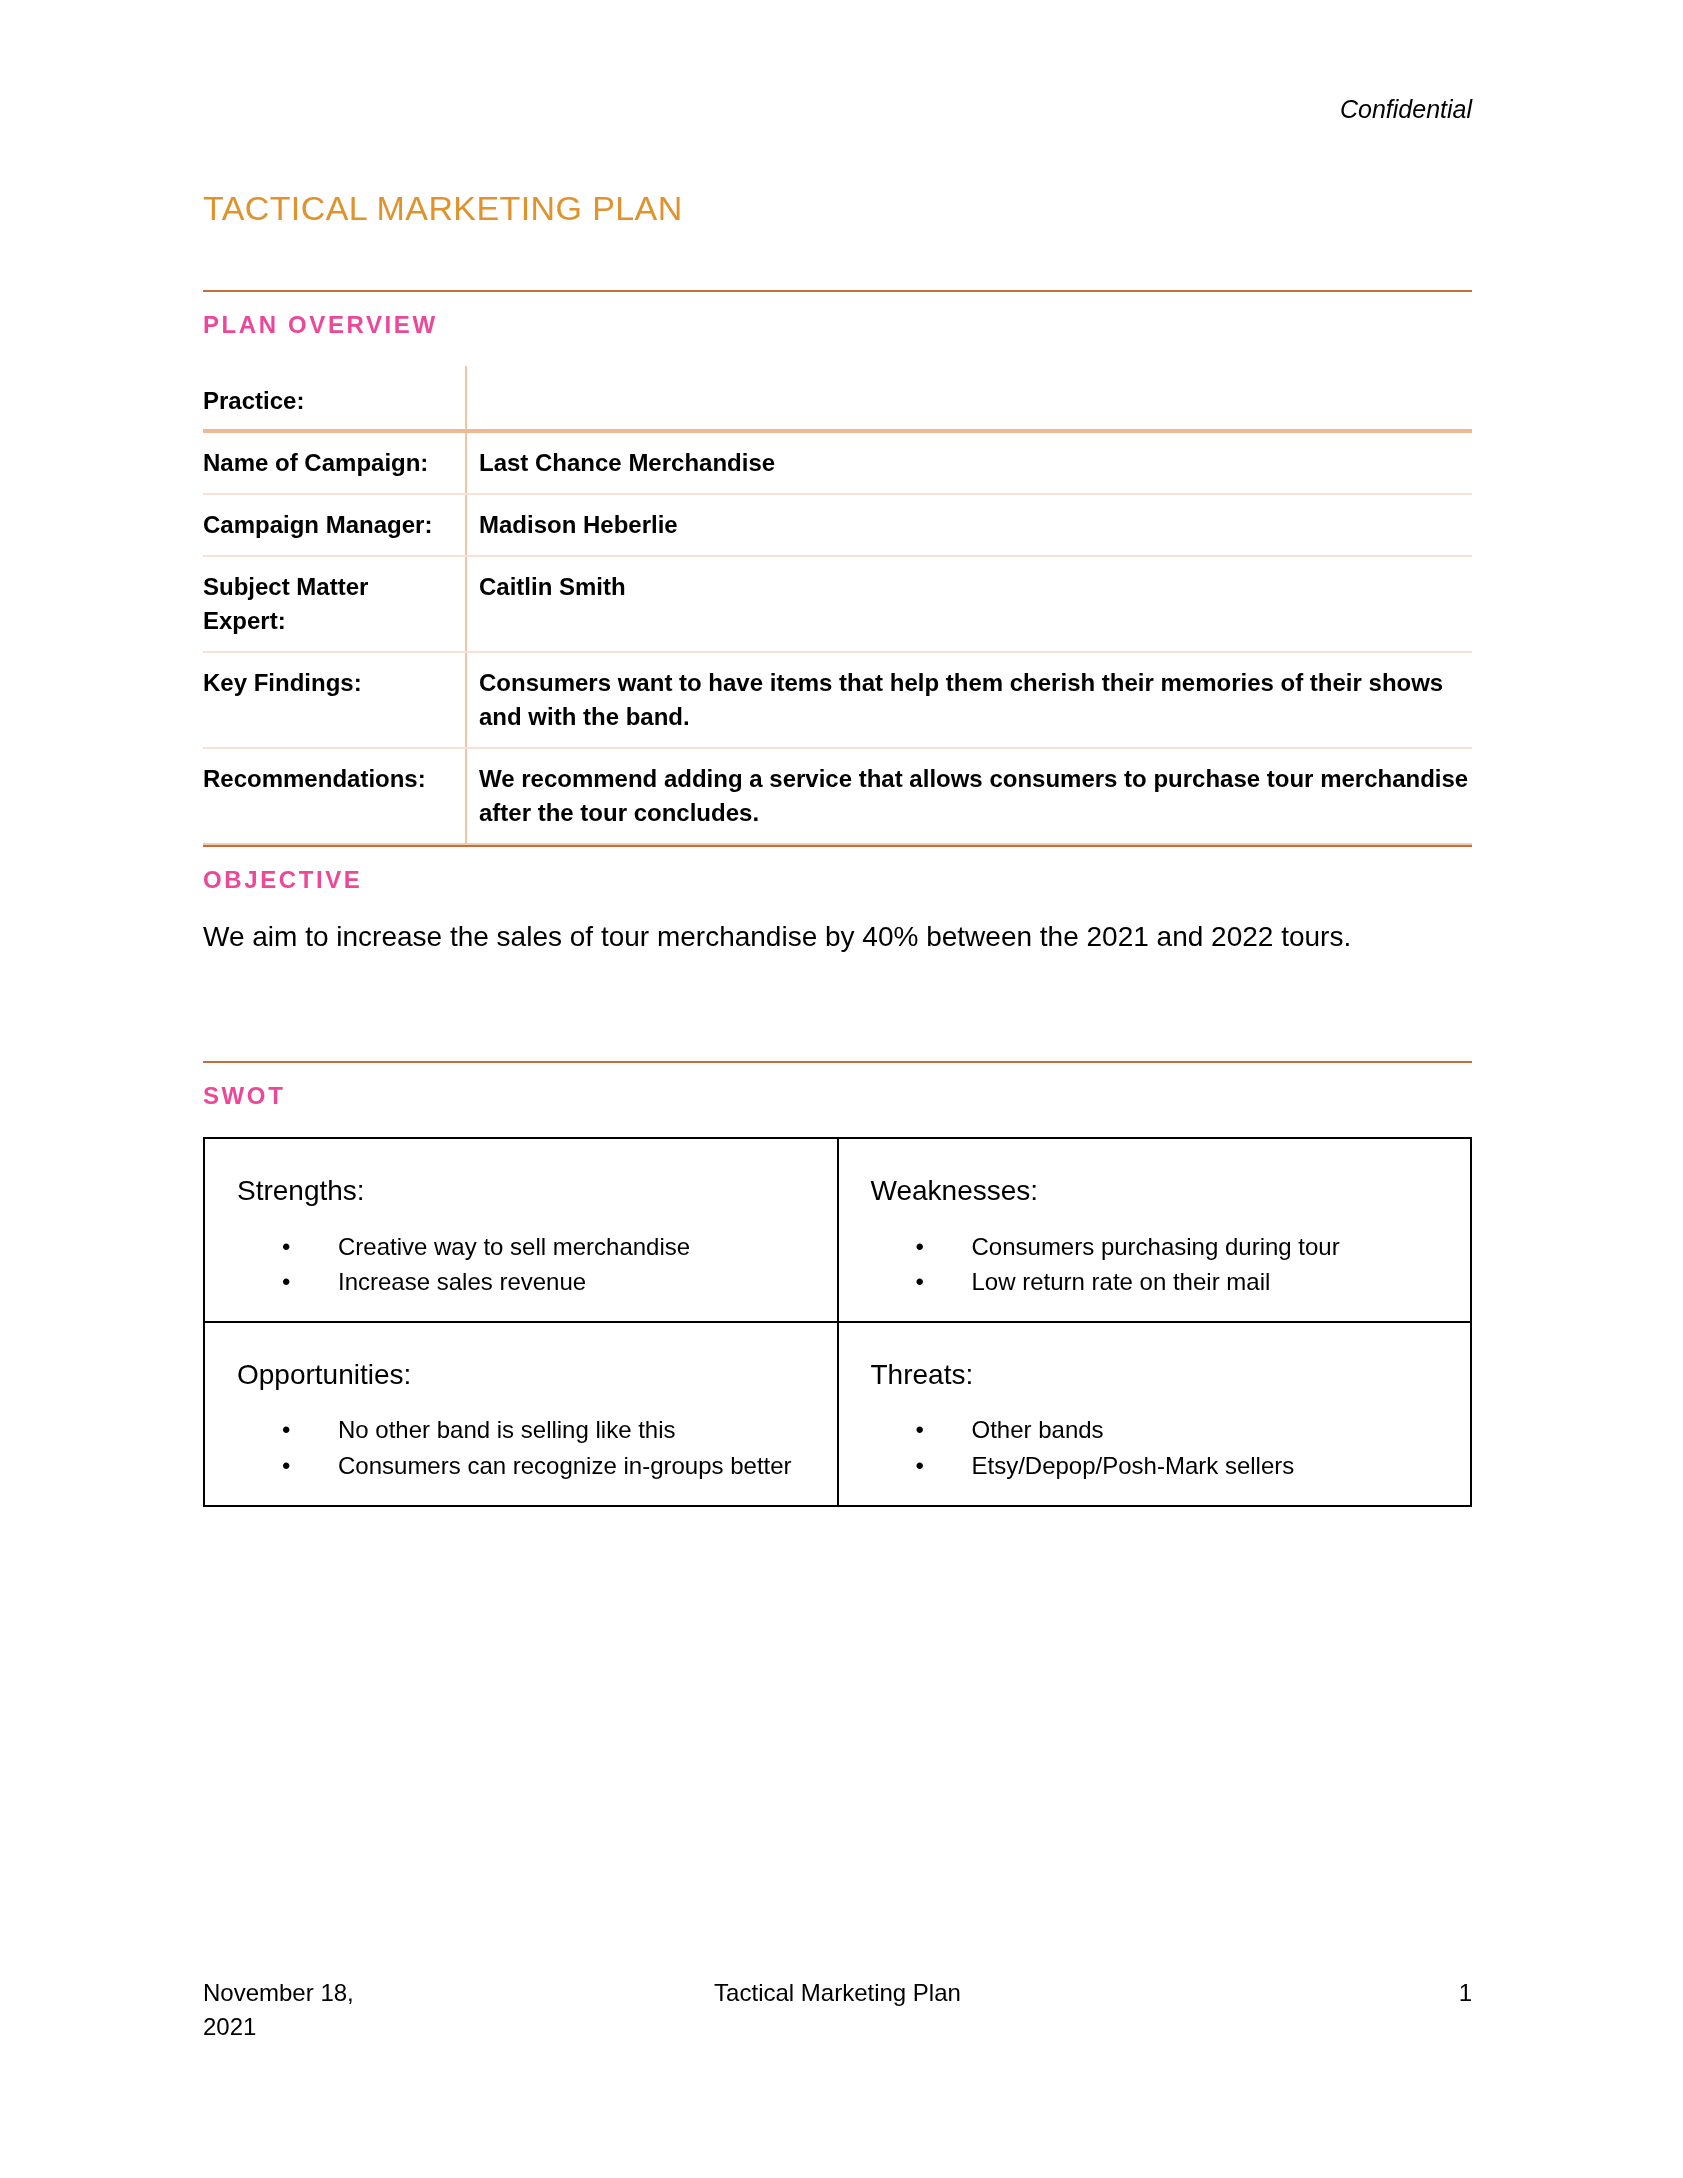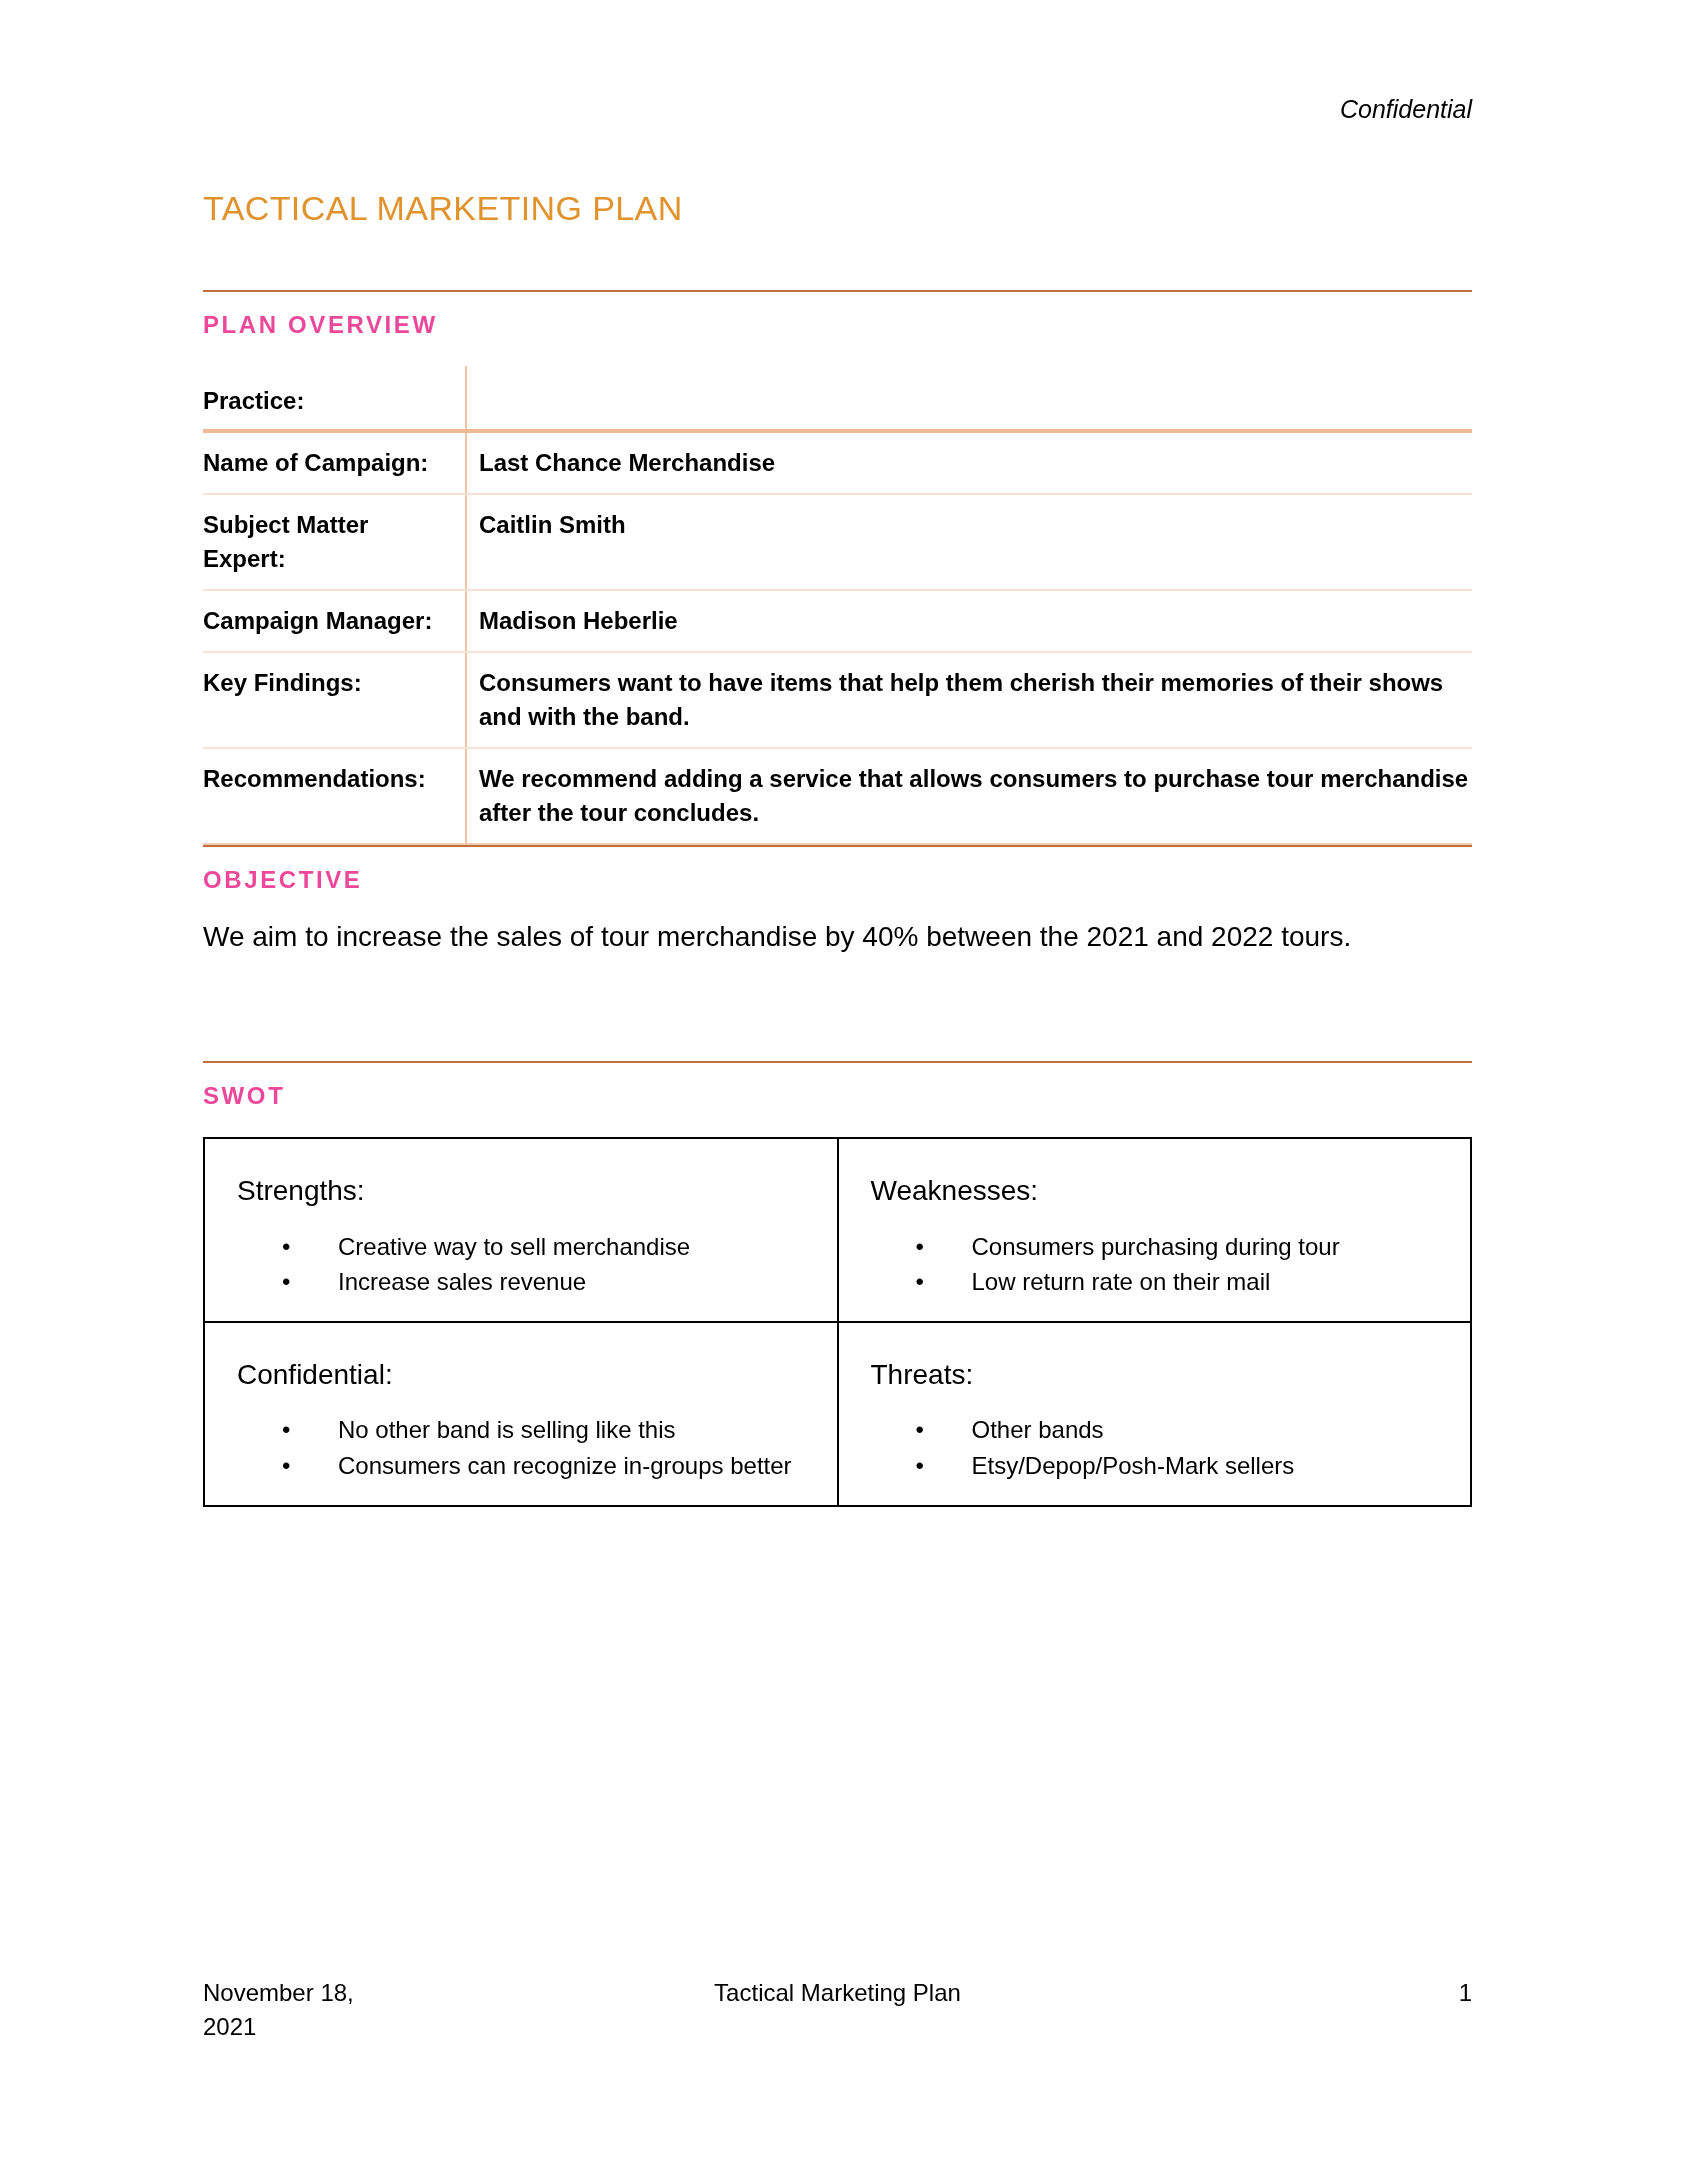--- a/index.html
+++ b/index.html
@@ -205,26 +205,26 @@
         <tbody>
           <tr class="row-practice">
             <td class="label">Practice:</td>
             <td class="value"></td>
           </tr>
           <tr class="row-normal">
             <td class="label">Name of Campaign:</td>
             <td class="value">Last Chance Merchandise</td>
           </tr>
           <tr class="row-normal">
+            <td class="label">Campaign Manager:</td>
+            <td class="value">Madison Heberlie</td>
+          </tr>
+          <tr class="row-normal">
             <td class="label">Subject Matter Expert:</td>
             <td class="value">Caitlin Smith</td>
-          </tr>
-          <tr class="row-normal">
-            <td class="label">Campaign Manager:</td>
-            <td class="value">Madison Heberlie</td>
           </tr>
           <tr class="row-normal">
             <td class="label">Key Findings:</td>
             <td class="value">Consumers want to have items that help them cherish their memories of their shows and with the band.</td>
           </tr>
           <tr class="row-last">
             <td class="label">Recommendations:</td>
             <td class="value">We recommend adding a service that allows consumers to purchase tour merchandise after the tour concludes.</td>
           </tr>
         </tbody>
@@ -254,21 +254,21 @@
             <td>
               <p class="swot-heading">Weaknesses:</p>
               <ul class="swot-list">
                 <li><span class="bullet">•</span><span>Consumers purchasing during tour</span></li>
                 <li><span class="bullet">•</span><span>Low return rate on their mail</span></li>
               </ul>
             </td>
           </tr>
           <tr>
             <td>
-              <p class="swot-heading">Confidential:</p>
+              <p class="swot-heading">Opportunities:</p>
               <ul class="swot-list">
                 <li><span class="bullet">•</span><span>No other band is selling like this</span></li>
                 <li><span class="bullet">•</span><span>Consumers can recognize in-groups better</span></li>
               </ul>
             </td>
             <td>
               <p class="swot-heading">Threats:</p>
               <ul class="swot-list">
                 <li><span class="bullet">•</span><span>Other bands</span></li>
                 <li><span class="bullet">•</span><span>Etsy/Depop/Posh-Mark sellers</span></li>

